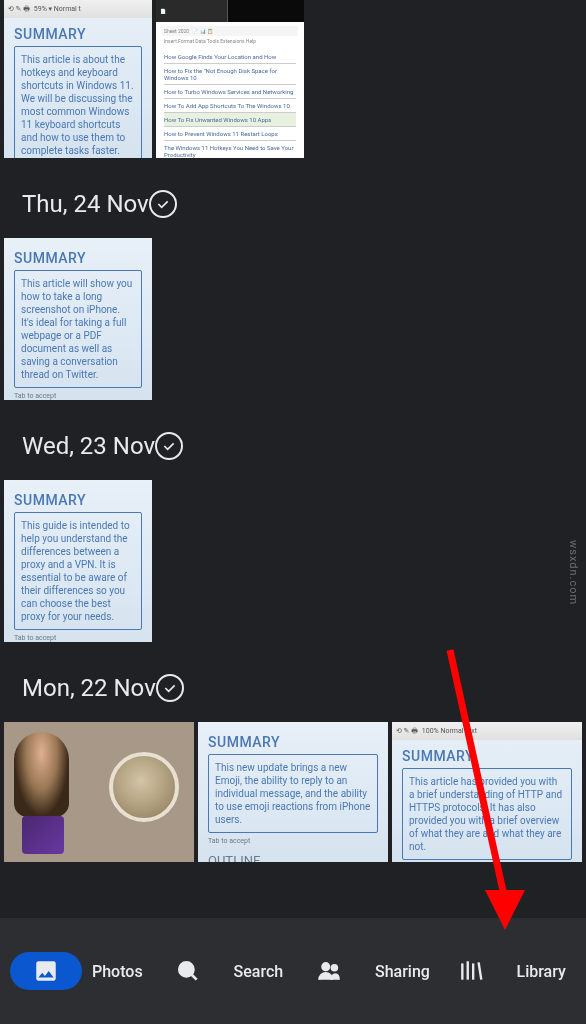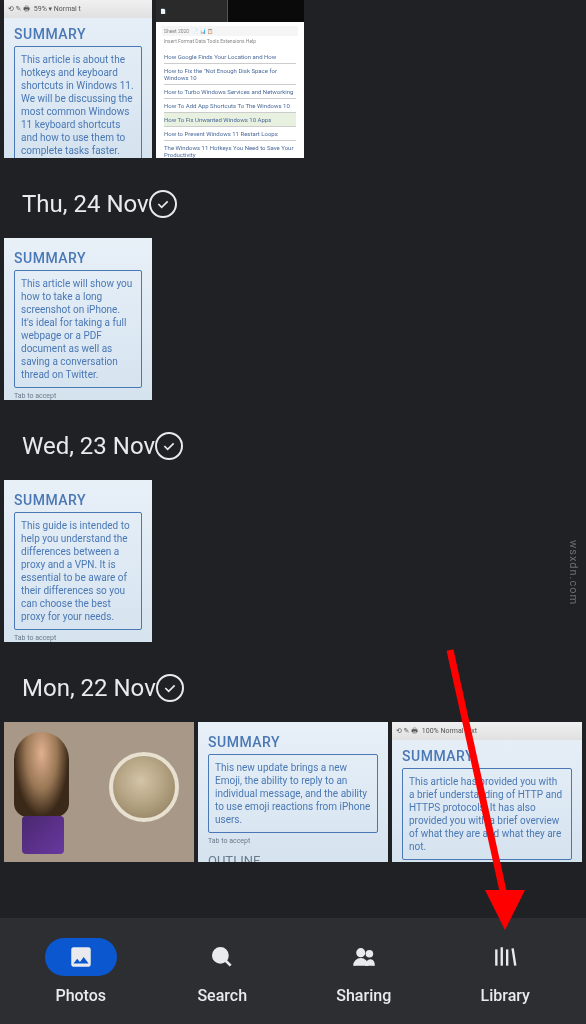--- a/index.html
+++ b/index.html
@@ -108,21 +108,20 @@
       right: 0;
       height: 106px;
       background: #2d2e31;
       display: flex;
       justify-content: space-around;
       align-items: center;
       padding: 0 10px;
     }
     .nav-item {
       display: flex;
-      flex-direction: column;
       align-items: center;
       gap: 10px;
       flex: 1;
     }
     .nav-icon-wrap {
       width: 72px;
       height: 38px;
       border-radius: 20px;
       display: flex;
       align-items: center;

